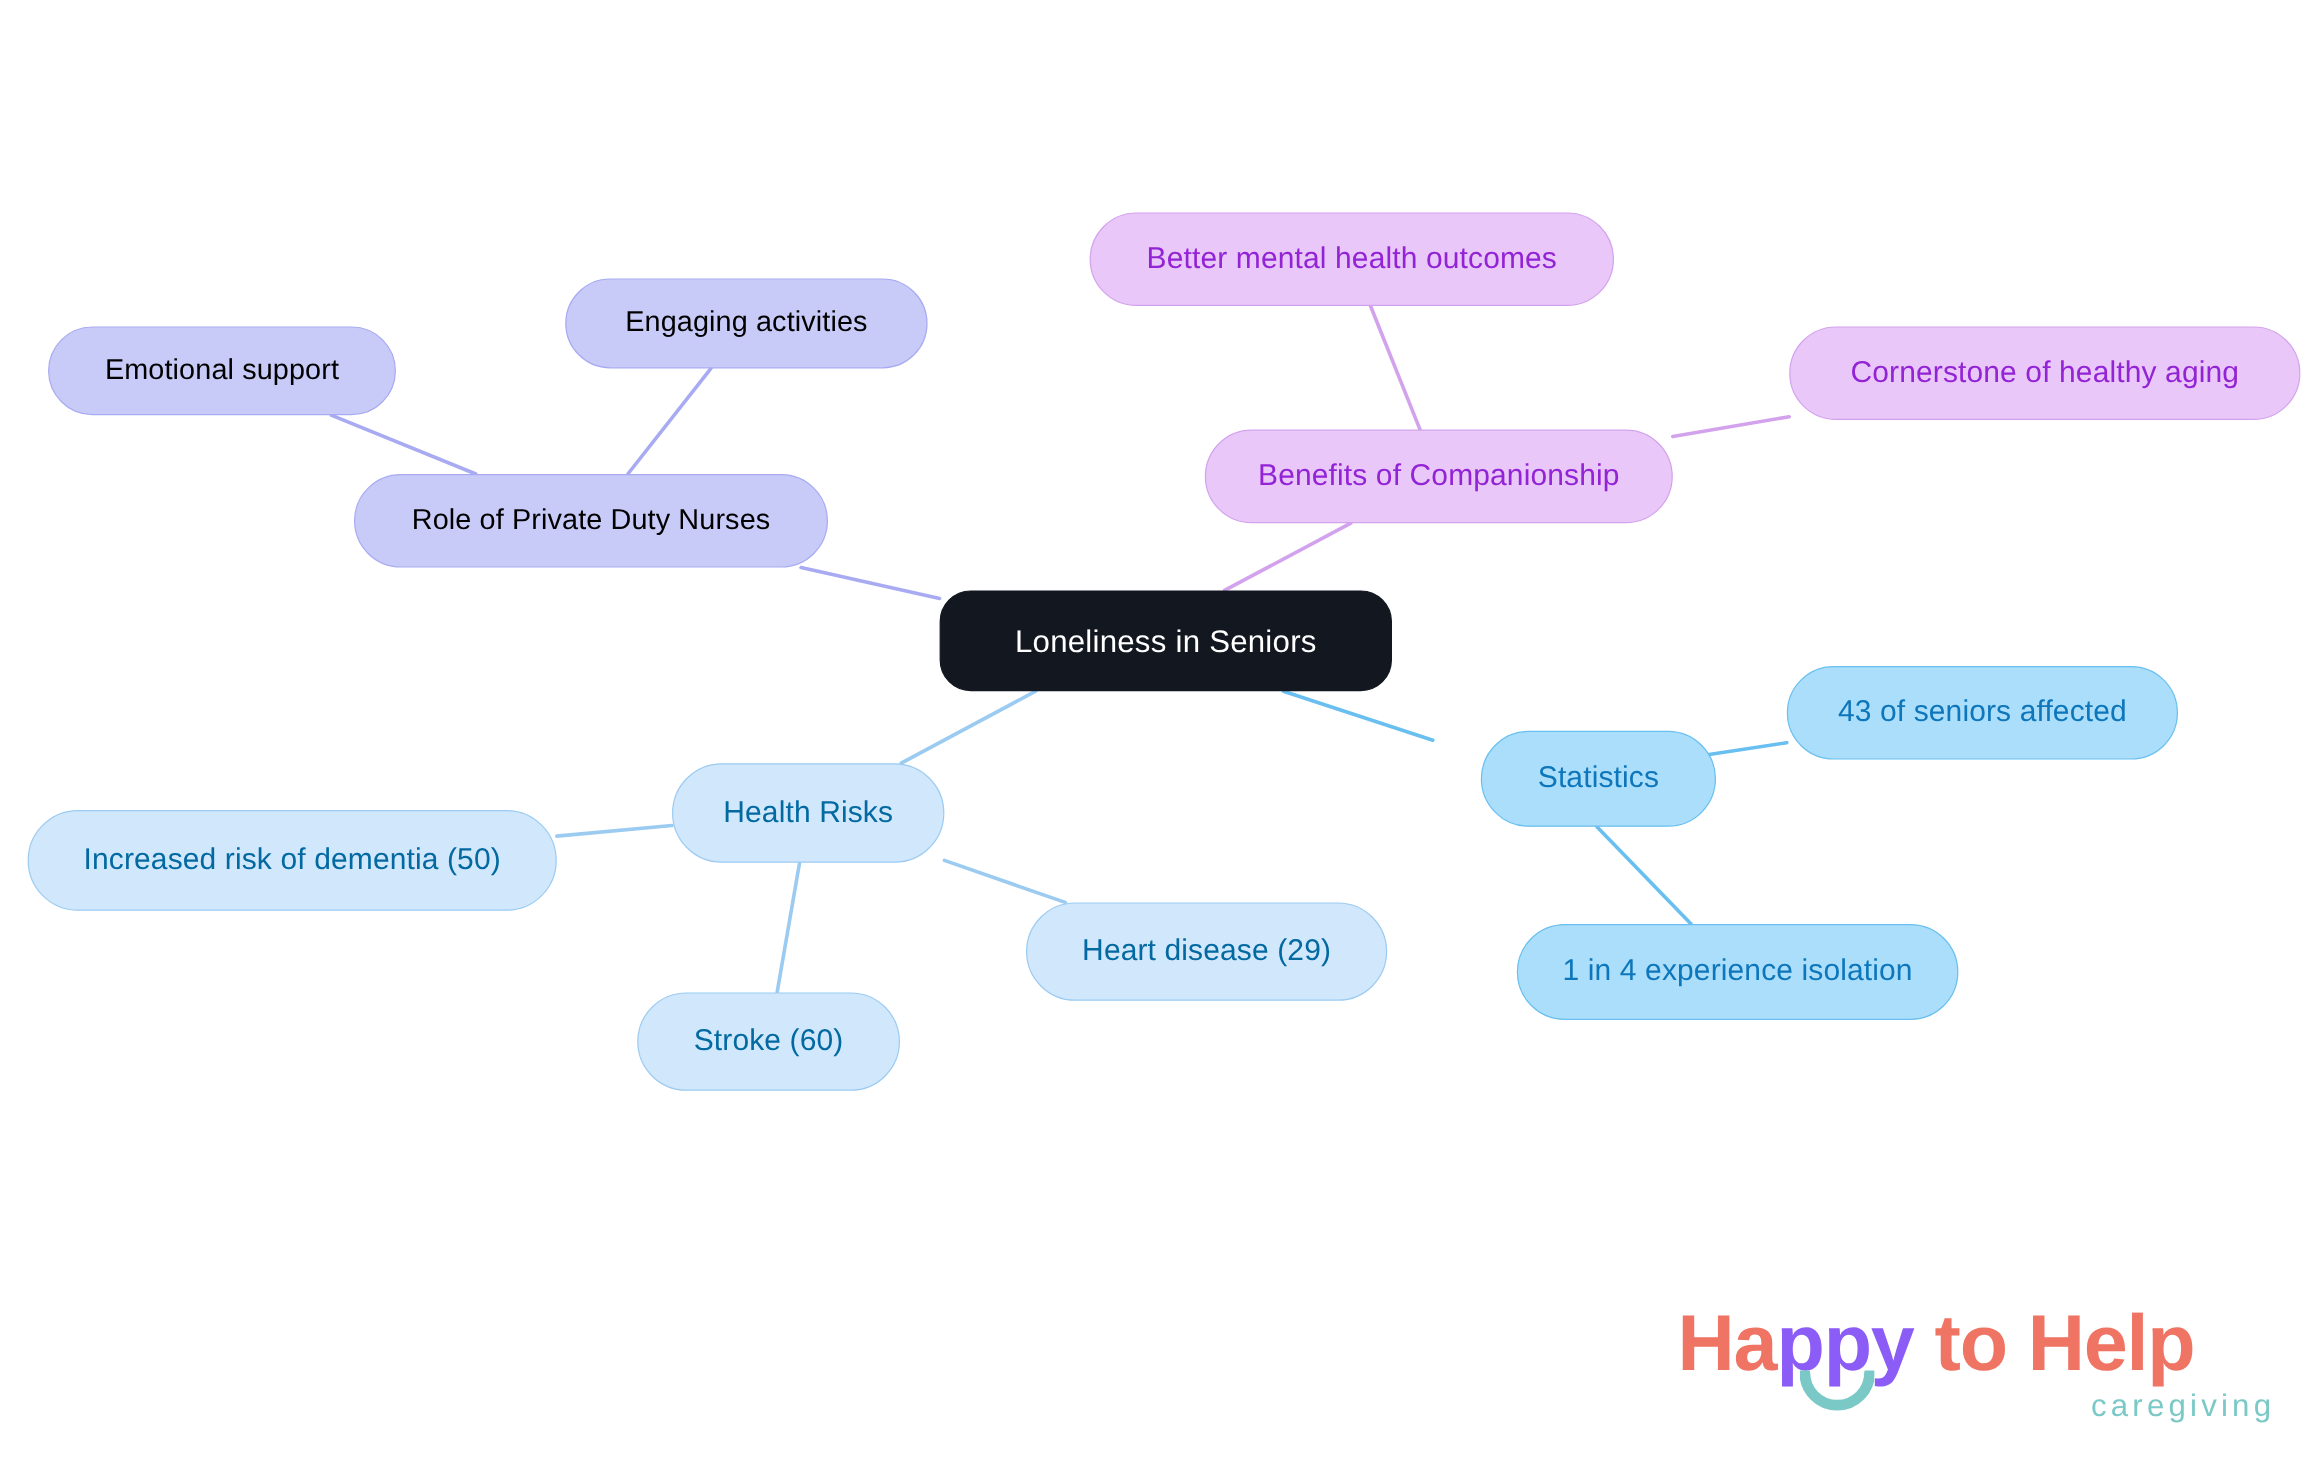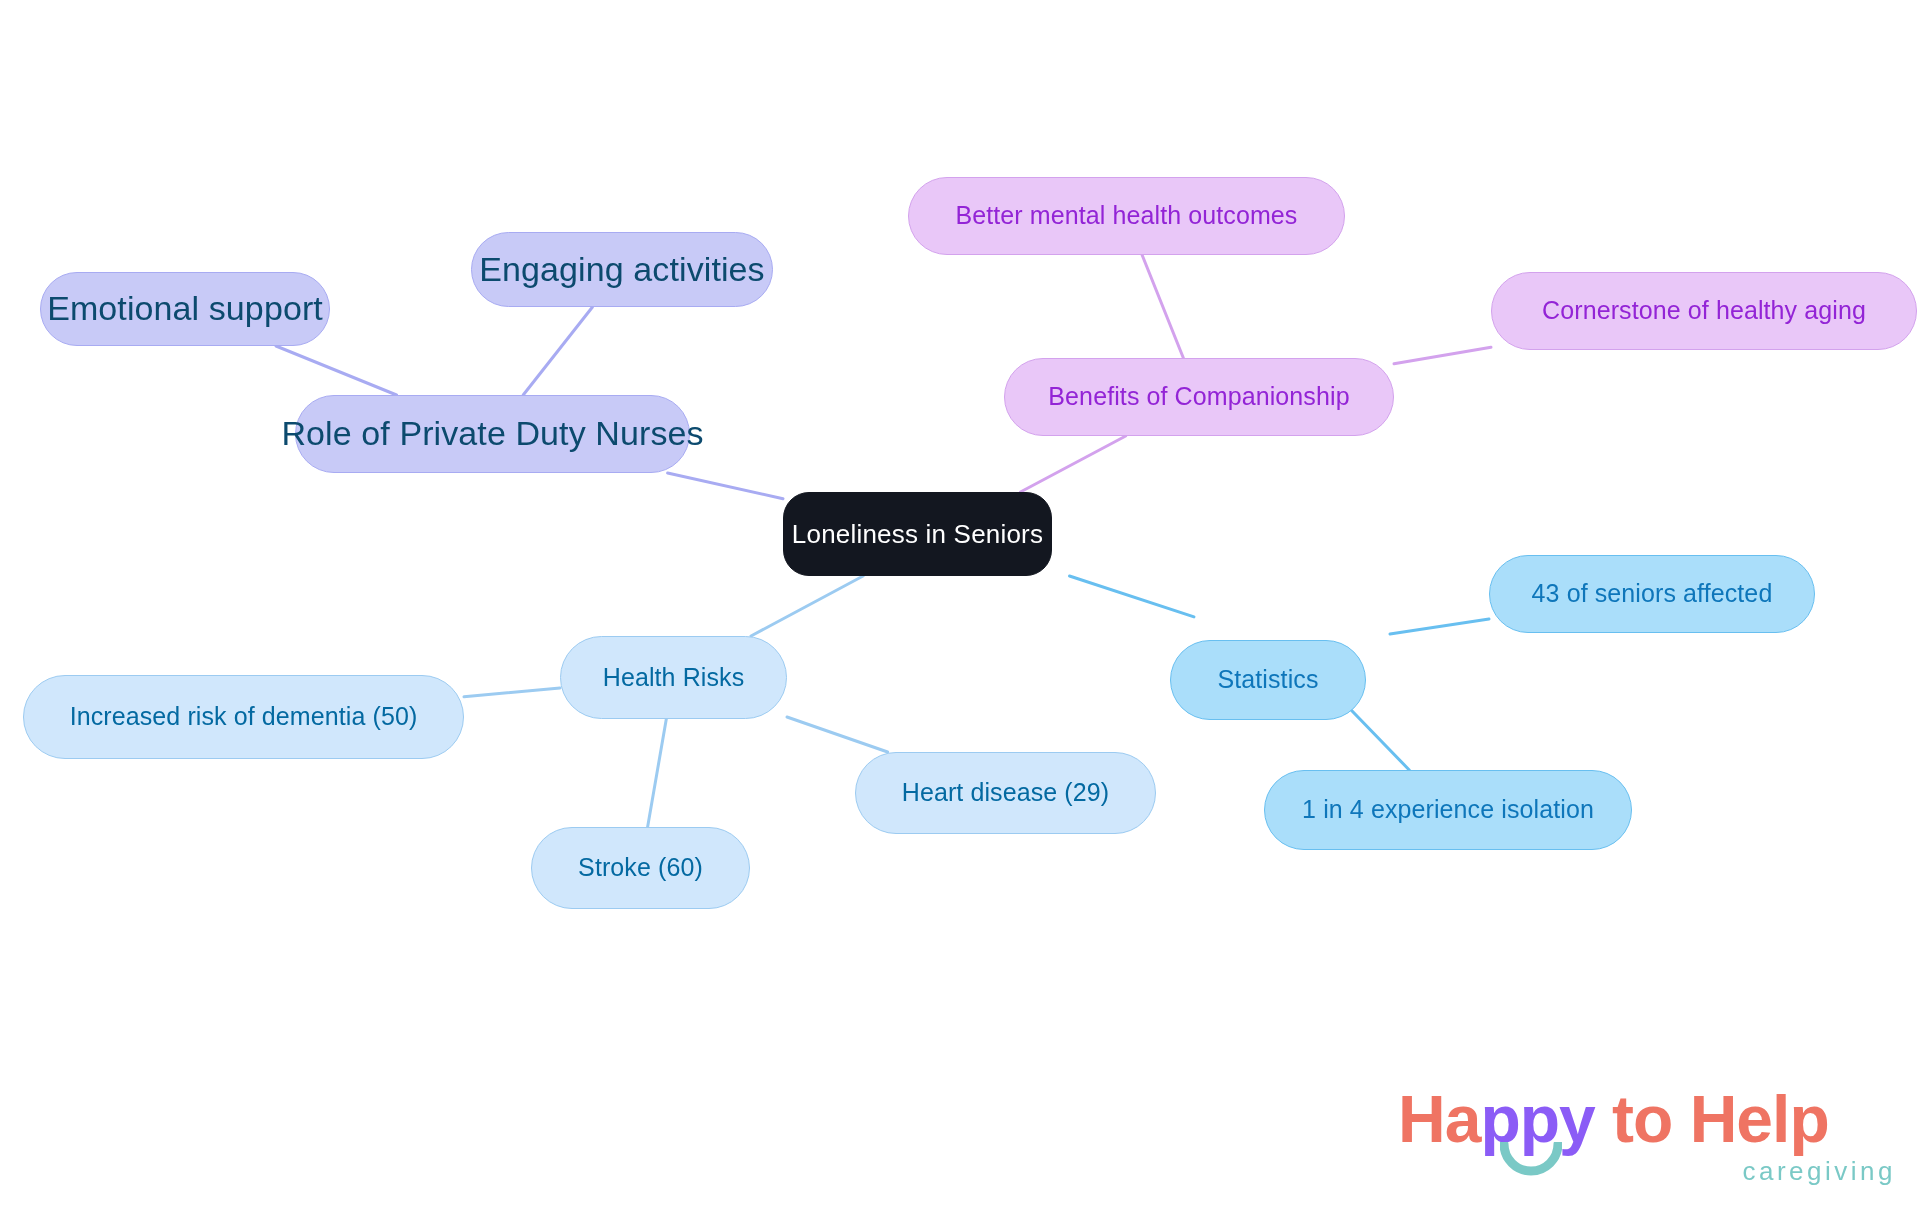--- a/index.html
+++ b/index.html
@@ -44,22 +44,22 @@
     background: #131720;
     border-color: #131720;
     color: #ffffff;
     border-radius: 26px;
     font-size: 26px;
     letter-spacing: 0.2px;
   }
   .node.purple {
     background: #c8caf7;
     border-color: #a8abf2;
-    color: #0c4a6e;
-    font-size: 34px;
+    color: #000000;
+    font-size: 24px;
   }
   .node.pink {
     background: #e9c7f8;
     border-color: #d3a2ed;
     color: #9324d6;
     font-size: 25px;
     text-align: center;
   }
   .node.blue-soft {
     background: #d0e7fc;
@@ -127,36 +127,36 @@
       <line x1="1394" y1="363.7920792079208" x2="1491" y2="347.27326732673265" stroke="#d3a2ed" stroke-width="3" stroke-linecap="round"></line>
       <line x1="863.060975609756" y1="576" x2="751.0052264808362" y2="636" stroke="#9ccbf1" stroke-width="3" stroke-linecap="round"></line>
       <line x1="560" y1="687.9261627906976" x2="464" y2="696.7447674418605" stroke="#9ccbf1" stroke-width="3" stroke-linecap="round"></line>
       <line x1="666.3110236220473" y1="719" x2="647.6023622047244" y2="827" stroke="#9ccbf1" stroke-width="3" stroke-linecap="round"></line>
       <line x1="787" y1="716.9856927710844" x2="887.6471861471862" y2="752" stroke="#9ccbf1" stroke-width="3" stroke-linecap="round"></line>
       <line x1="1069.5086956521739" y1="576" x2="1194" y2="616.845934379458" stroke="#68bff0" stroke-width="3" stroke-linecap="round"></line>
       <line x1="1390" y1="634.0277777777778" x2="1489" y2="618.9027777777778" stroke="#68bff0" stroke-width="3" stroke-linecap="round"></line>
       <line x1="1330.7577639751553" y1="689" x2="1409.2422360248447" y2="770" stroke="#68bff0" stroke-width="3" stroke-linecap="round"></line>
     </svg>
 
-  <div class="node root" id="node-root" style="left: 783px; top: 492px; width: 269px; height: 84px;">Loneliness in Seniors</div>
+  <div class="node root" id="node-root" style="left: 783px; top: 492px; width: 377px; height: 84px;">Loneliness in Seniors</div>
 
   <div class="node purple" id="node-role-of-private-duty-nurses" style="left: 295px; top: 395px; width: 395px; height: 78px;">Role of Private Duty Nurses</div>
   <div class="node purple" id="node-emotional-support" style="left: 40px; top: 272px; width: 290px; height: 74px;">Emotional support</div>
   <div class="node purple" id="node-engaging-activities" style="left: 471px; top: 232px; width: 302px; height: 75px;">Engaging activities</div>
 
   <div class="node pink" id="node-benefits-of-companionship" style="left: 1004px; top: 358px; width: 390px; height: 78px;">Benefits of Companionship</div>
   <div class="node pink" id="node-better-mental-health-outcomes" style="left: 908px; top: 177px; width: 437px; height: 78px;">Better mental health outcomes</div>
   <div class="node pink" id="node-cornerstone-of-healthy-aging" style="left: 1491px; top: 272px; width: 426px; height: 78px;">Cornerstone of healthy aging</div>
 
   <div class="node blue-soft" id="node-health-risks" style="left: 560px; top: 636px; width: 227px; height: 83px;">Health Risks</div>
   <div class="node blue-soft" id="node-increased-risk-of-dementia" style="left: 23px; top: 675px; width: 441px; height: 84px;">Increased risk of dementia (50)</div>
   <div class="node blue-soft" id="node-stroke" style="left: 531px; top: 827px; width: 219px; height: 82px;">Stroke (60)</div>
   <div class="node blue-soft" id="node-heart-disease" style="left: 855px; top: 752px; width: 301px; height: 82px;">Heart disease (29)</div>
 
-  <div class="node blue-sky" id="node-statistics" style="left: 1170px; top: 609px; width: 196px; height: 80px; margin-top: 31px;">Statistics</div>
+  <div class="node blue-sky" id="node-statistics" style="left: 1234px; top: 609px; width: 196px; height: 80px;">Statistics</div>
   <div class="node blue-sky" id="node-43-of-seniors-affected" style="left: 1489px; top: 555px; width: 326px; height: 78px;">43 of seniors affected</div>
   <div class="node blue-sky" id="node-1-in-4-experience-isolation" style="left: 1264px; top: 770px; width: 368px; height: 80px;">1 in 4 experience isolation</div>
 
   <div id="logo">
     <div class="logo-wordmark"><span class="logo-coral">Ha</span><span class="logo-teal">pp</span><span class="logo-teal">y</span><span class="logo-coral"> to Help</span></div>
     <svg id="logo-smile" viewBox="0 0 62 40" xmlns="http://www.w3.org/2000/svg">
       <path d="M4 2 A27 27 0 0 0 58 2" fill="none" stroke="#7ac9c6" stroke-width="9" stroke-linecap="round"></path>
     </svg>
     <div class="logo-sub">caregiving</div>
   </div>

